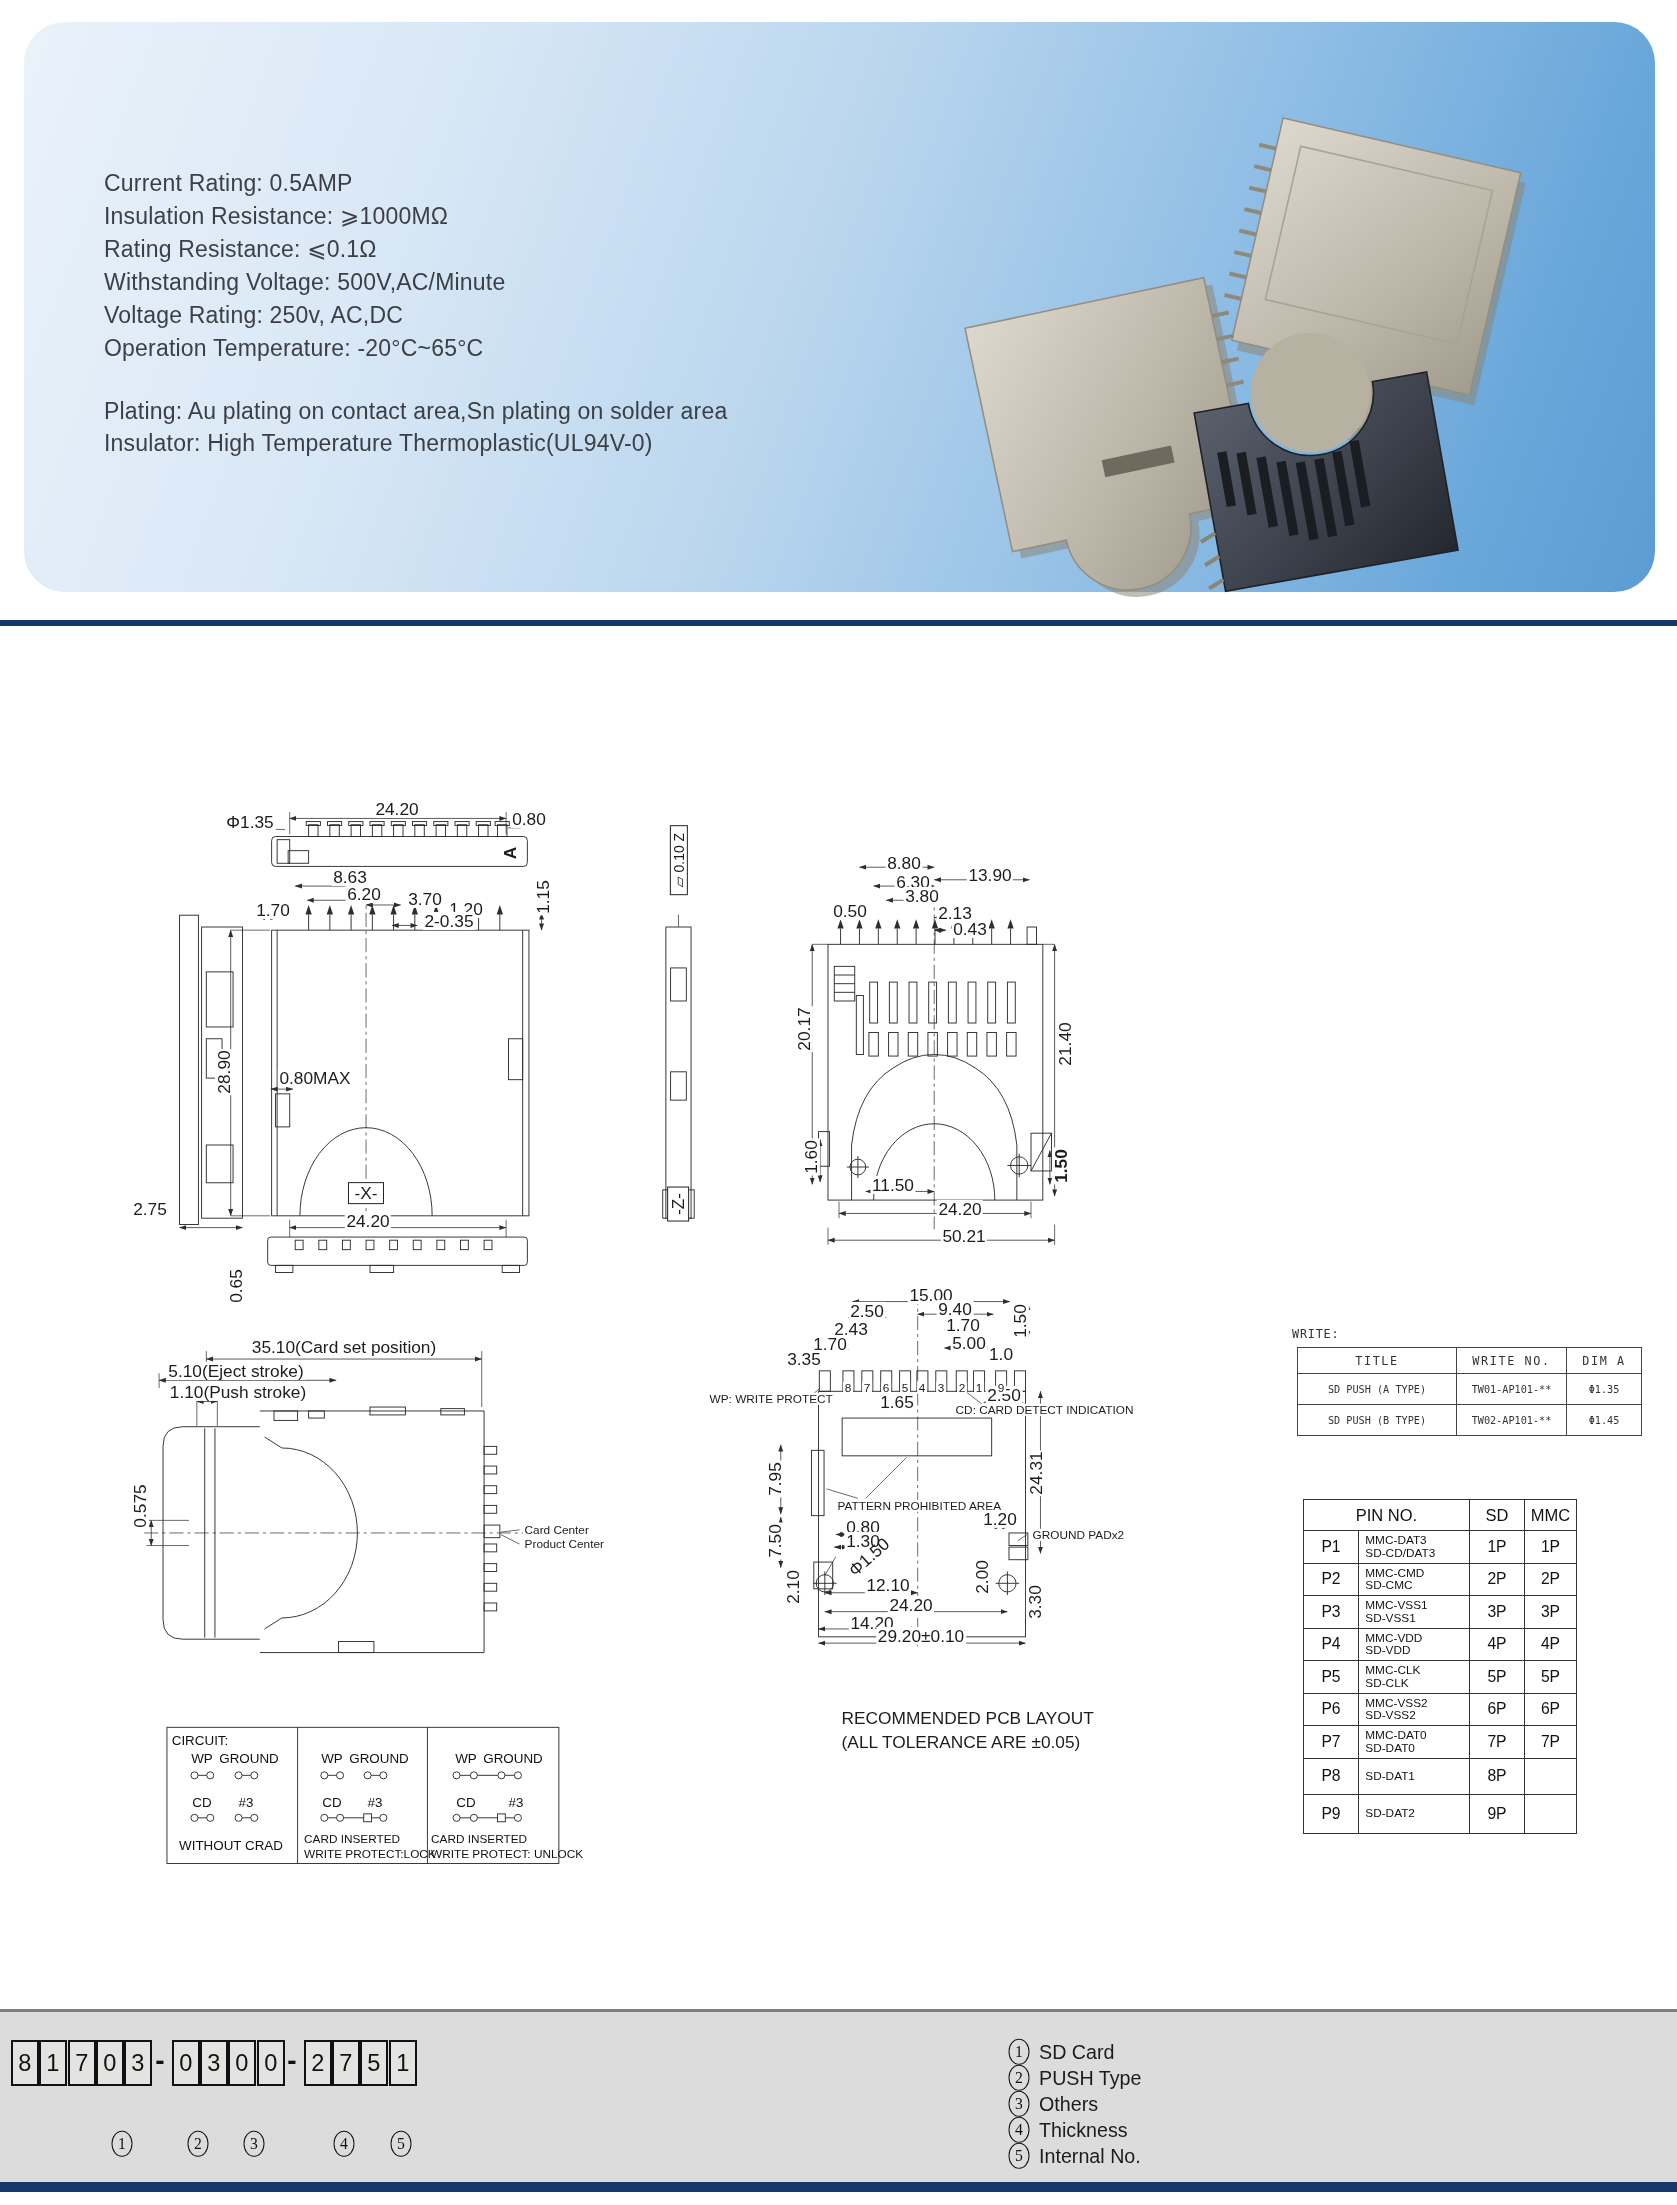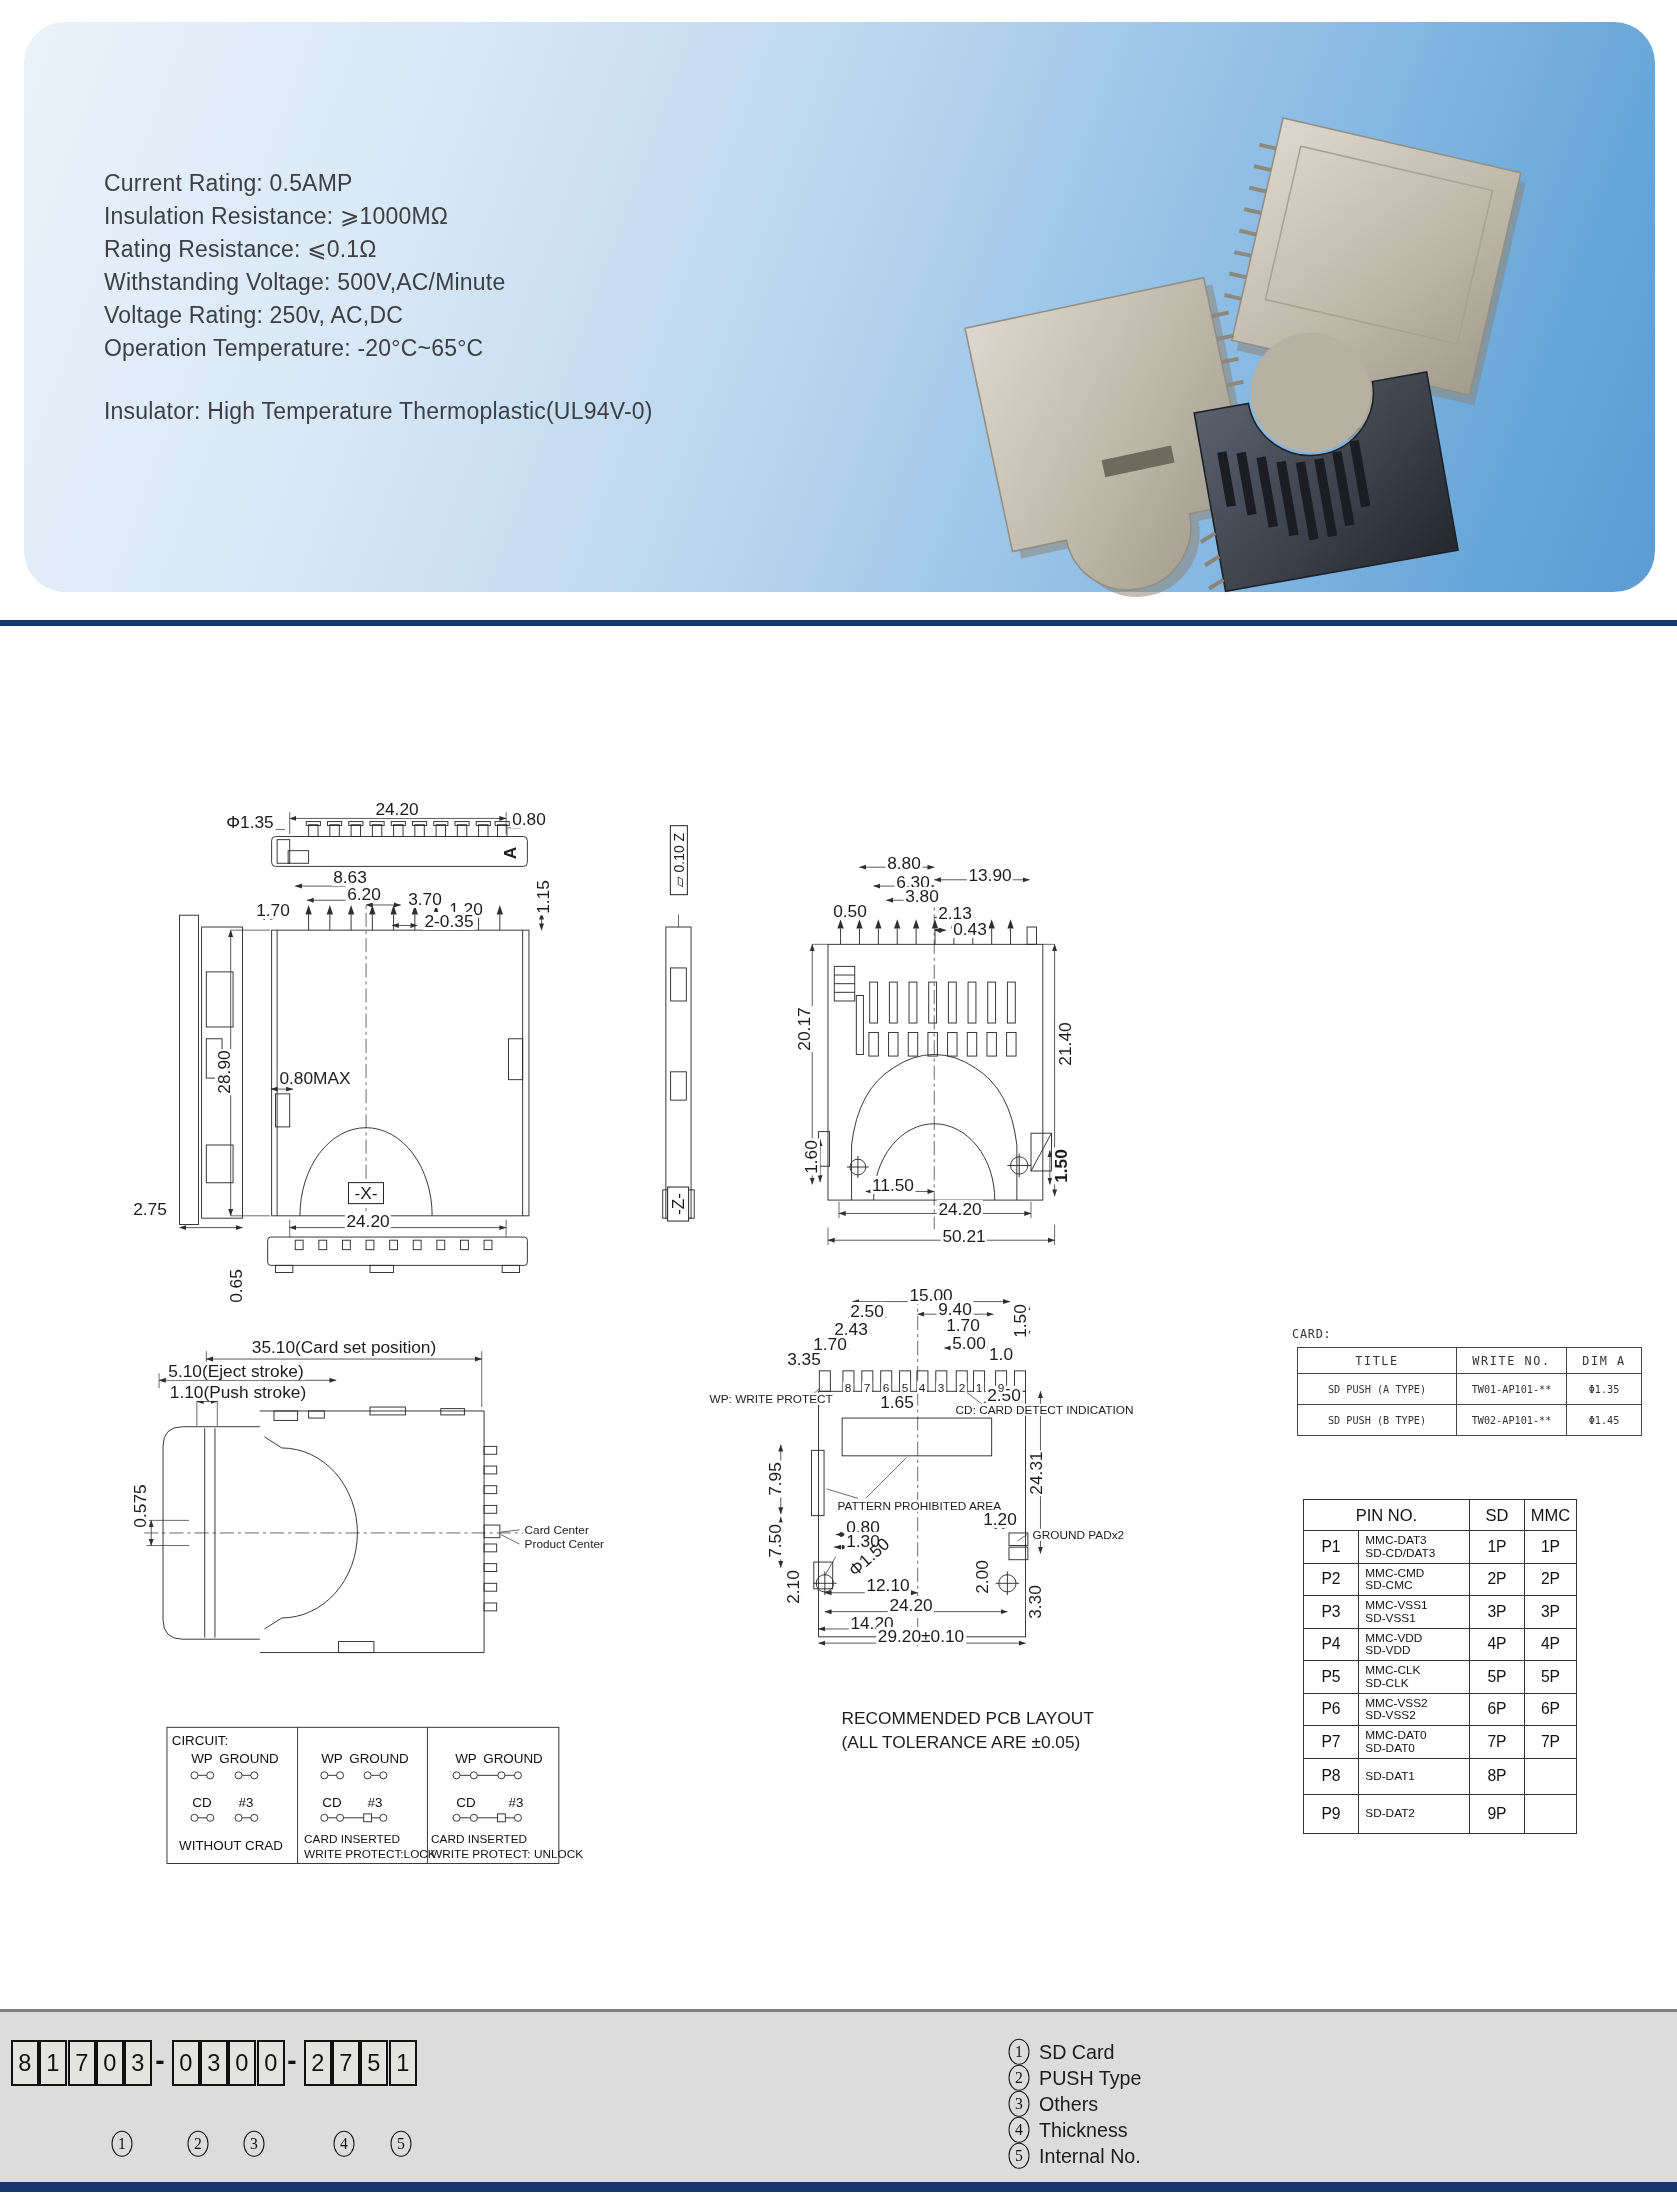--- a/index.html
+++ b/index.html
@@ -498,20 +498,21 @@
 
   <div class="spec">
     <div>Current Rating: 0.5AMP</div>
     <div>Insulation Resistance: ⩾1000MΩ</div>
     <div>Rating Resistance: ⩽0.1Ω</div>
     <div>Withstanding Voltage: 500V,AC/Minute</div>
     <div>Voltage Rating: 250v, AC,DC</div>
     <div>Operation Temperature: -20°C~65°C</div>
   </div>
   <div class="mats">
+    <div>Plating: Au plating on contact area,Sn plating on solder area</div>
     <div>Insulator: High Temperature Thermoplastic(UL94V-0)</div>
   </div>
 
   <div class="divider"></div>
 
   <span class="dim" style="left:250px;top:822px">Φ1.35</span>
   <span class="dim" style="left:397px;top:809px">24.20</span>
   <span class="dim" style="left:529px;top:819px">0.80</span>
   <span class="dimv" style="left:510px;top:853px;font-weight:700">A</span>
 
@@ -608,21 +609,21 @@
   <span class="cirlbl" style="left:375px;top:1802px">#3</span>
   <span class="cirlbl2" style="left:304px;top:1839px">CARD INSERTED</span>
   <span class="cirlbl2" style="left:304px;top:1854px">WRITE PROTECT:LOCK</span>
   <span class="cirlbl" style="left:466px;top:1758px">WP</span>
   <span class="cirlbl" style="left:513px;top:1758px">GROUND</span>
   <span class="cirlbl" style="left:466px;top:1802px">CD</span>
   <span class="cirlbl" style="left:516px;top:1802px">#3</span>
   <span class="cirlbl2" style="left:431px;top:1839px">CARD INSERTED</span>
   <span class="cirlbl2" style="left:431px;top:1854px">WRITE PROTECT: UNLOCK</span>
 
-  <span class="tlabel" style="left:1292px;top:1327px">CARD:</span>
+  <span class="tlabel" style="left:1292px;top:1327px">WRITE:</span>
   <table class="tbl">
     <colgroup>
         <col style="width:159px">
         <col style="width:110px">
         <col style="width:75px">
       </colgroup>
     <tbody>
         <tr class="hr">
       <td>TITLE</td>
       <td>WRITE NO.</td>

